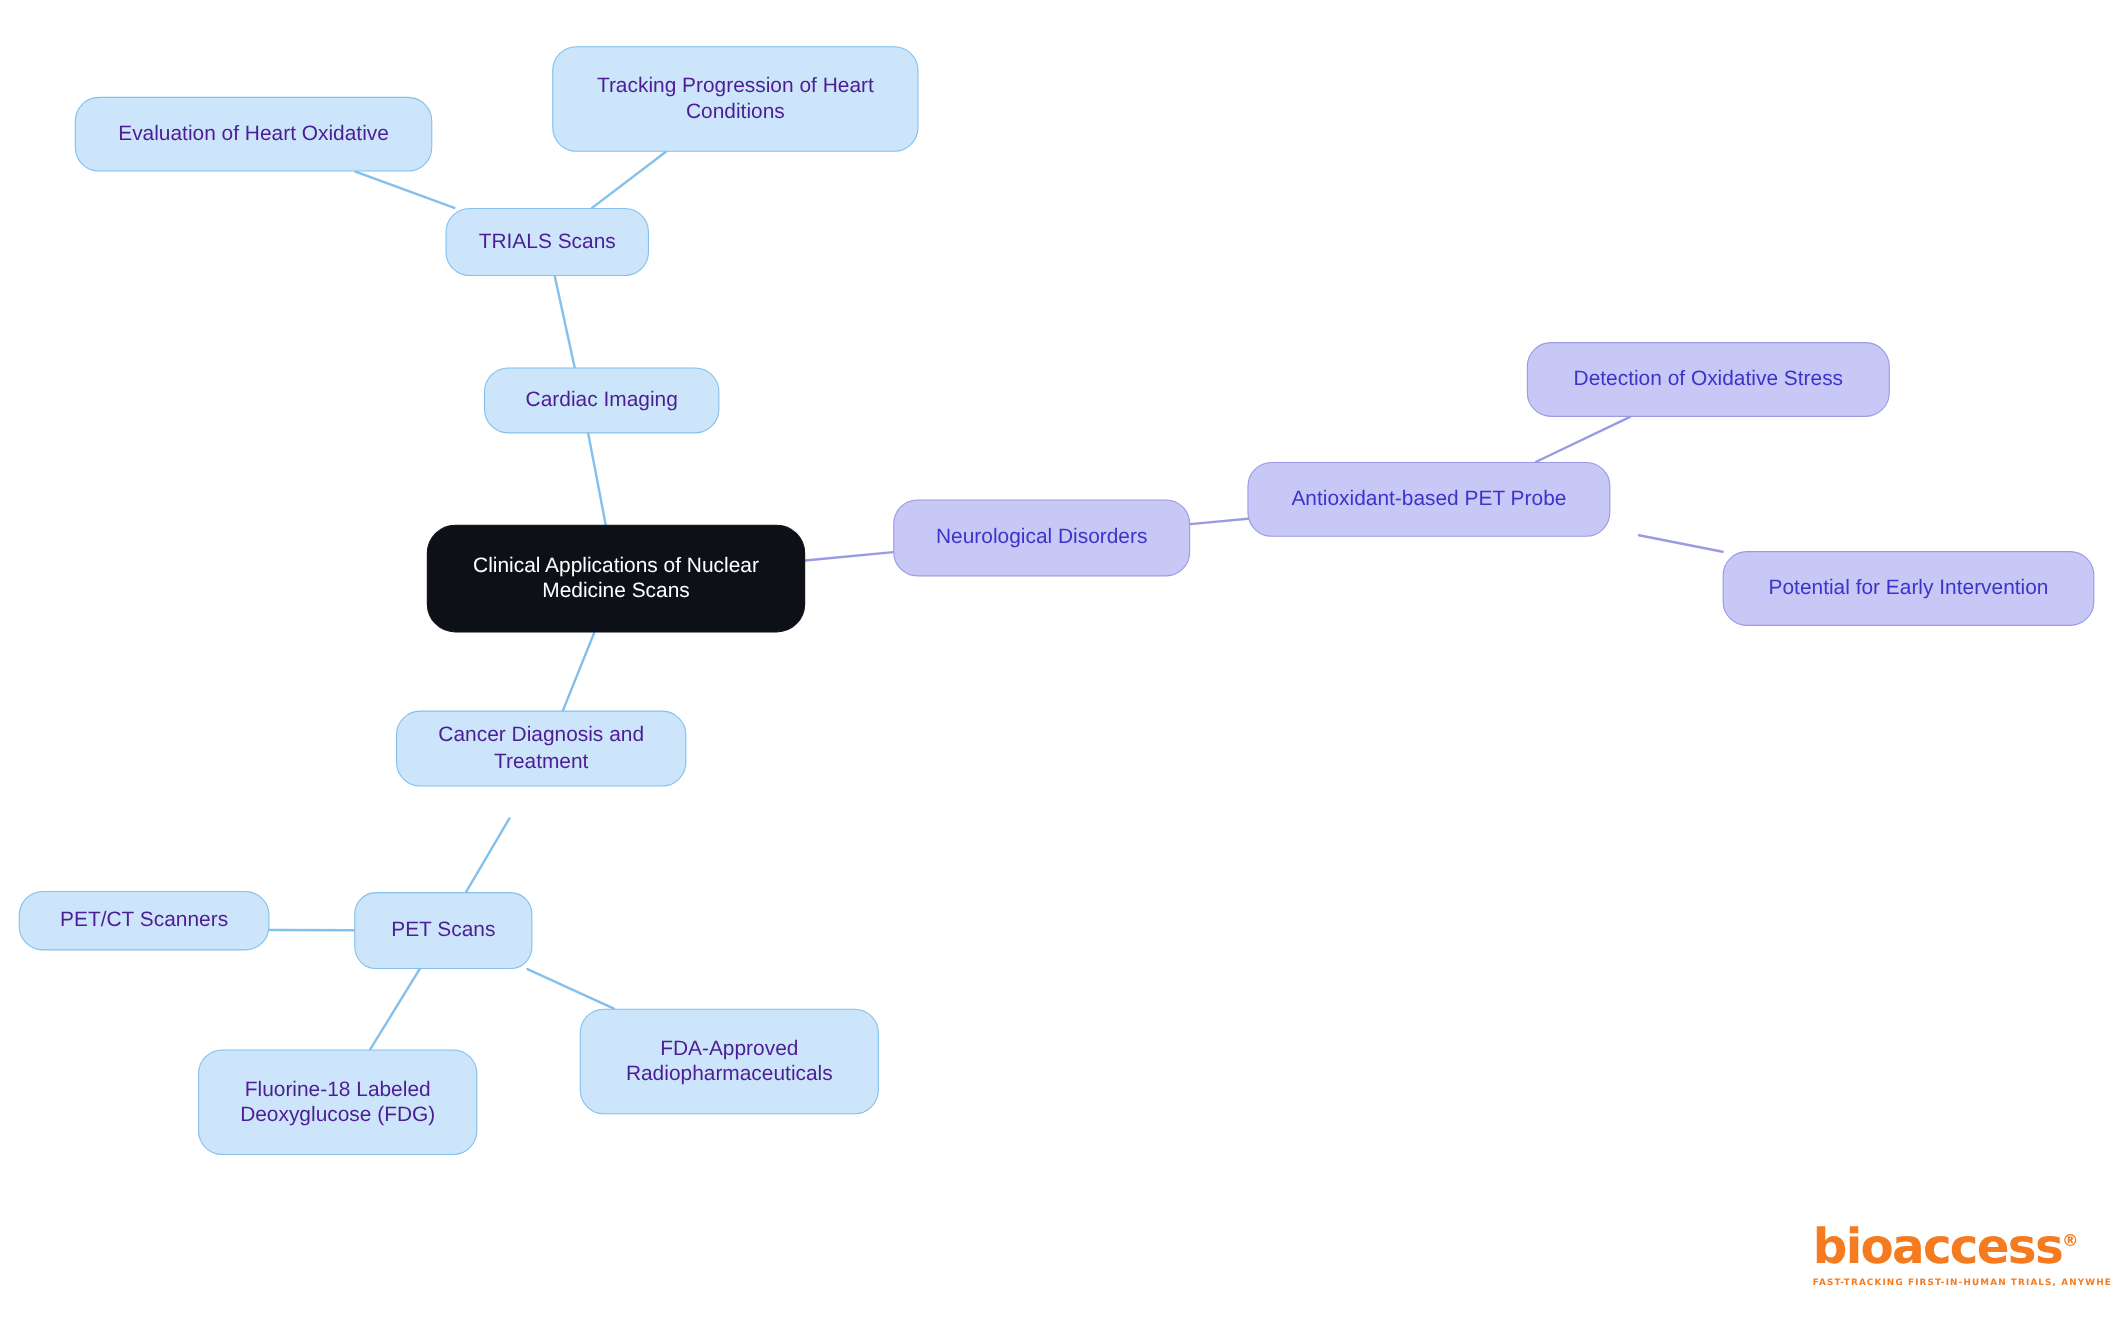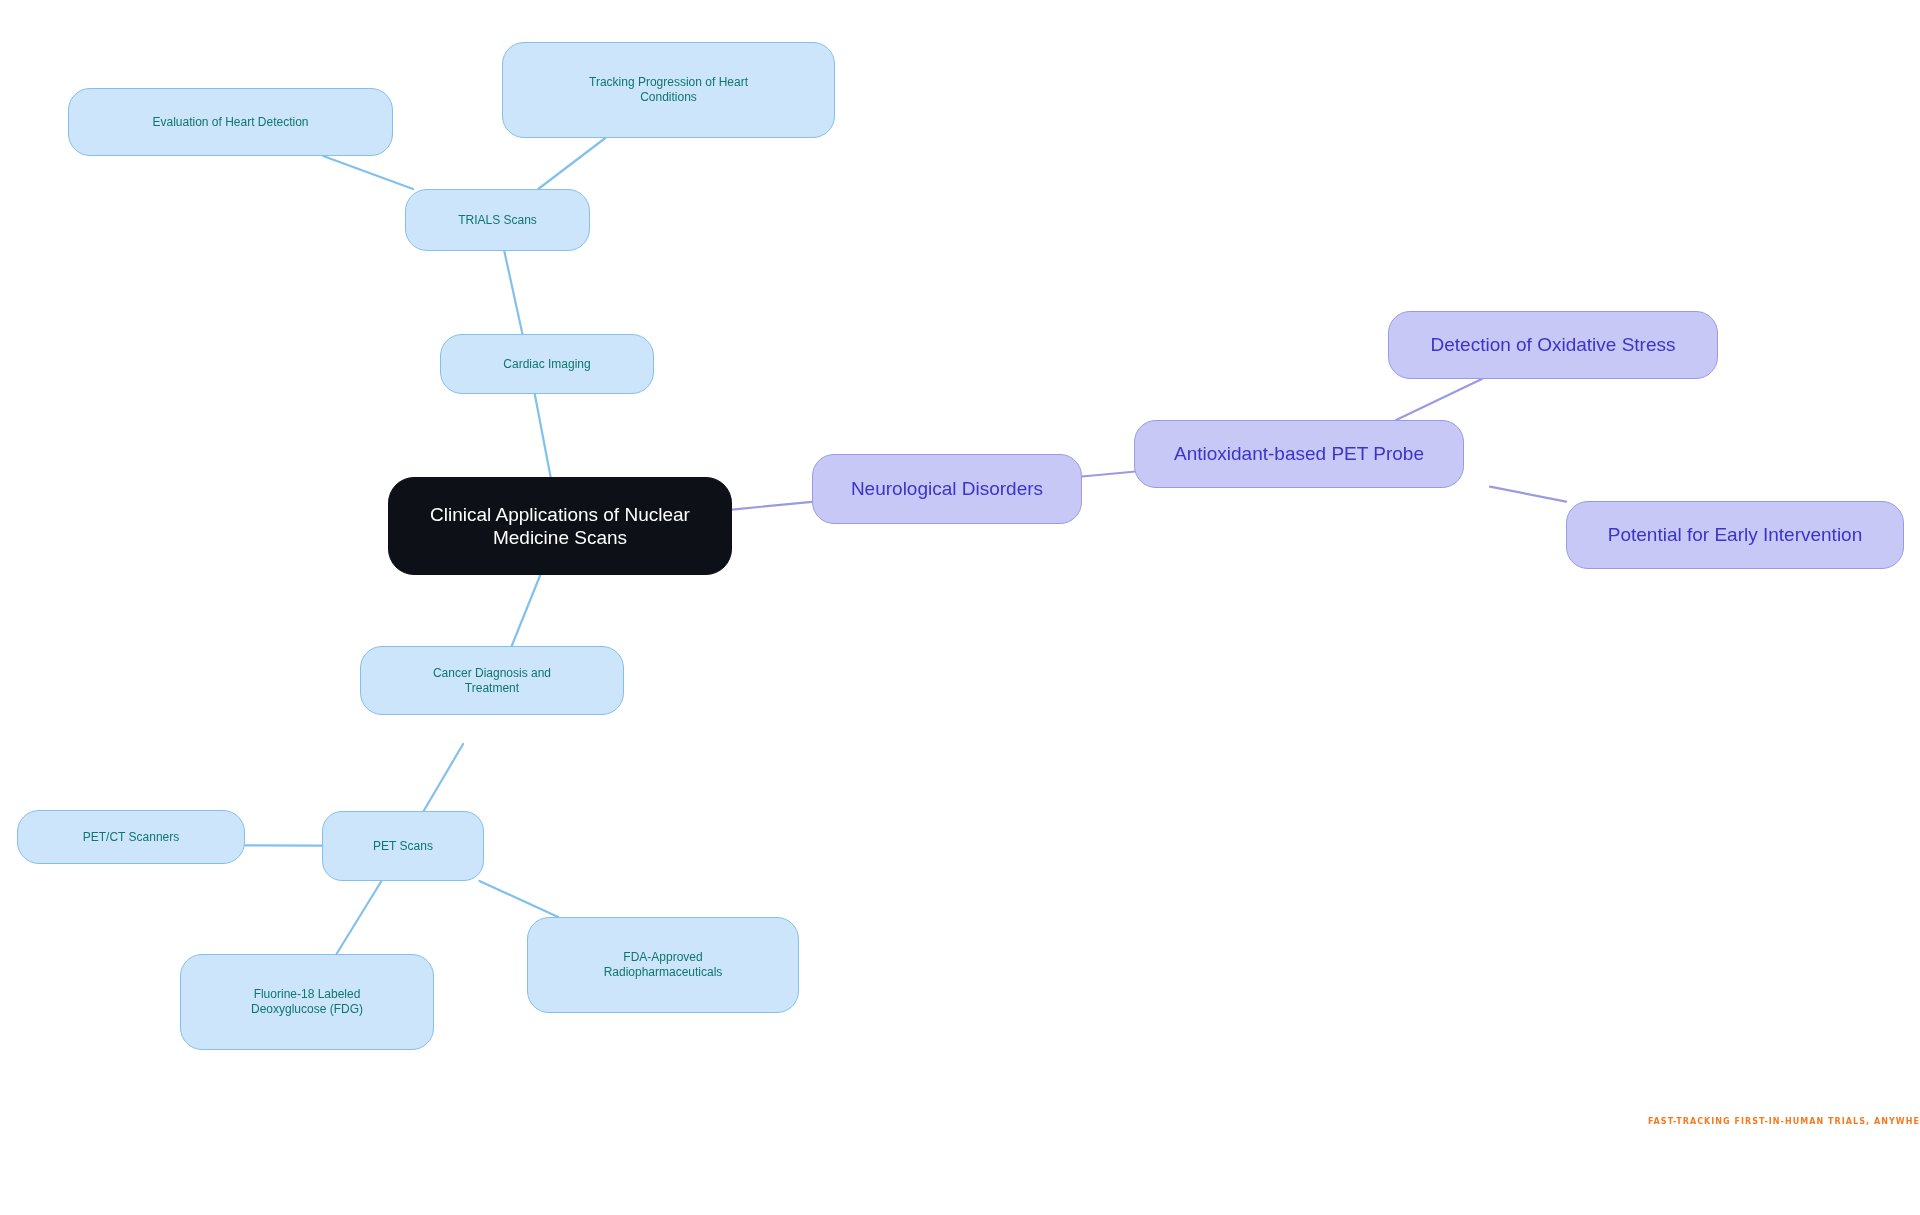--- a/index.html
+++ b/index.html
@@ -48,22 +48,22 @@
     background: #0d1117;
     color: #ffffff;
     border: 1px solid #0d1117;
     font-size: 19px;
     border-radius: 26px;
   }
 
   .node-blue {
     background: #cce5fa;
     border: 1.6px solid #83c0ec;
-    color: #0f766e;
-    font-size: 12px;
+    color: #4c1d95;
+    font-size: 19px;
   }
 
   .node-purple {
     background: #c8c8f7;
     border: 1.6px solid #9a9ae4;
     color: #3b34c9;
     font-size: 19px;
   }
 
   #logo {
@@ -122,33 +122,36 @@
       <line x1="479.47058823529414" y1="881" x2="558.1260504201681" y2="917" stroke="#83c0ec" stroke-width="2.2" stroke-linecap="round"></line>
       <line x1="732" y1="509.55555555555554" x2="812" y2="501.90697674418607" stroke="#9a9ae4" stroke-width="2.2" stroke-linecap="round"></line>
       <line x1="1082" y1="476.5" x2="1160" y2="469.27777777777777" stroke="#9a9ae4" stroke-width="2.2" stroke-linecap="round"></line>
       <line x1="1396.119266055046" y1="420" x2="1481.880733944954" y2="379" stroke="#9a9ae4" stroke-width="2.2" stroke-linecap="round"></line>
       <line x1="1490" y1="486.5975609756098" x2="1566" y2="501.61219512195123" stroke="#9a9ae4" stroke-width="2.2" stroke-linecap="round"></line>
     </svg>
   <div id="node-layer">
       <div class="node node-root" style="left: 388px; top: 477px; width: 344px; height: 98px;">Clinical Applications of Nuclear Medicine Scans</div>
       <div class="node node-blue" style="left: 440px; top: 334px; width: 214px; height: 60px;">Cardiac Imaging</div>
       <div class="node node-blue" style="left: 405px; top: 189px; width: 185px; height: 62px;">TRIALS Scans</div>
-      <div class="node node-blue" style="left: 68px; top: 88px; width: 325px; height: 68px;">Evaluation of Heart Detection</div>
+      <div class="node node-blue" style="left: 68px; top: 88px; width: 325px; height: 68px;">Evaluation of Heart Oxidative</div>
       <div class="node node-blue" style="left: 502px; top: 42px; width: 333px; height: 96px;">Tracking Progression of Heart
 Conditions</div>
       <div class="node node-blue" style="left: 360px; top: 646px; width: 264px; height: 69px;">Cancer Diagnosis and
 Treatment</div>
       <div class="node node-blue" style="left: 322px; top: 811px; width: 162px; height: 70px; border-radius: 20px;">PET Scans</div>
       <div class="node node-blue" style="left: 17px; top: 810px; width: 228px; height: 54px;">PET/CT Scanners</div>
       <div class="node node-blue" style="left: 180px; top: 954px; width: 254px; height: 96px;">Fluorine-18 Labeled
 Deoxyglucose (FDG)</div>
       <div class="node node-blue" style="left: 527px; top: 917px; width: 272px; height: 96px;">FDA-Approved
 Radiopharmaceuticals</div>
       <div class="node node-purple" style="left: 812px; top: 454px; width: 270px; height: 70px;">Neurological Disorders</div>
       <div class="node node-purple" style="left: 1134px; top: 420px; width: 330px; height: 68px;">Antioxidant-based PET Probe</div>
       <div class="node node-purple" style="left: 1388px; top: 311px; width: 330px; height: 68px;">Detection of Oxidative Stress</div>
       <div class="node node-purple" style="left: 1566px; top: 501px; width: 338px; height: 68px;">Potential for Early Intervention</div>
     </div>
 
   <div id="logo">
+    <div id="logo-wordmark">
+      <span>bioaccess</span><span id="logo-reg">®</span>
+    </div>
     <div id="logo-tagline">FAST-TRACKING FIRST-IN-HUMAN TRIALS, ANYWHERE</div>
   </div>
 </div>
 
 </body></html>

